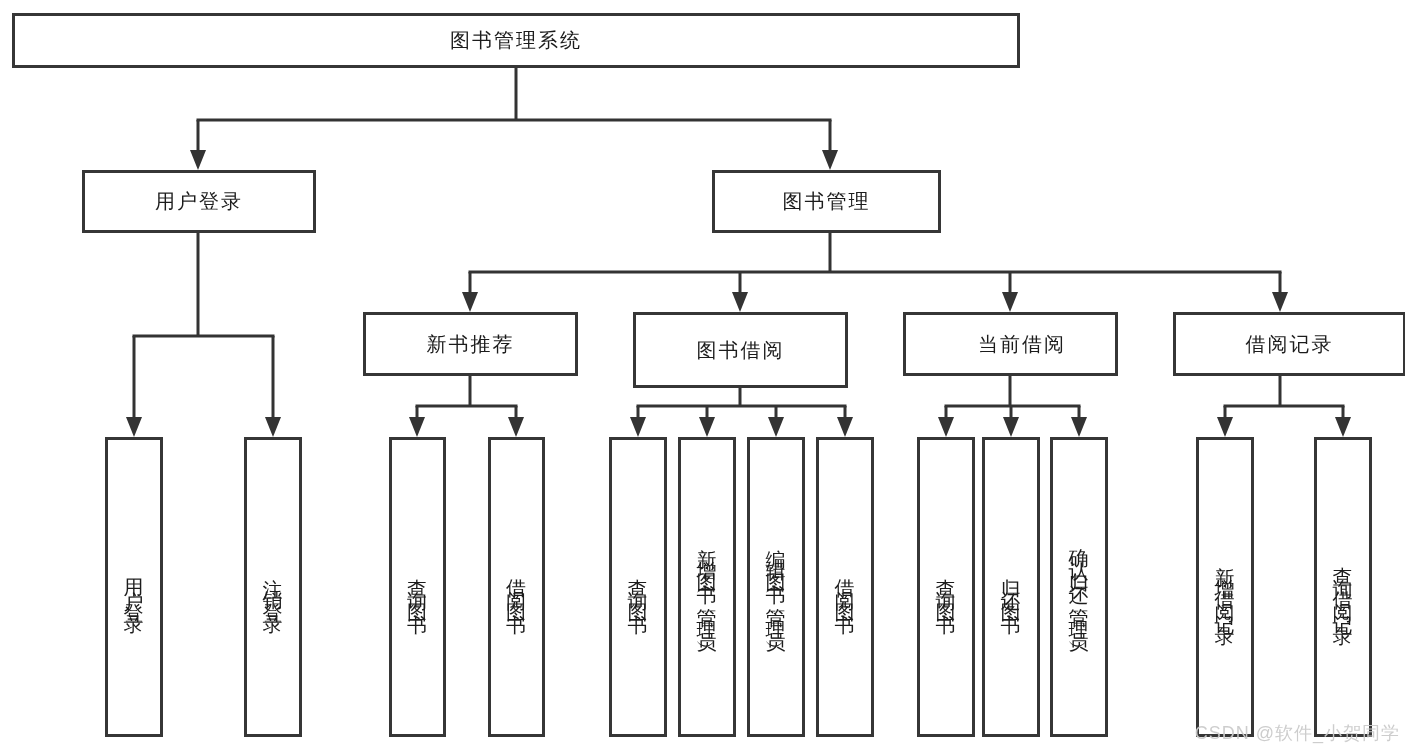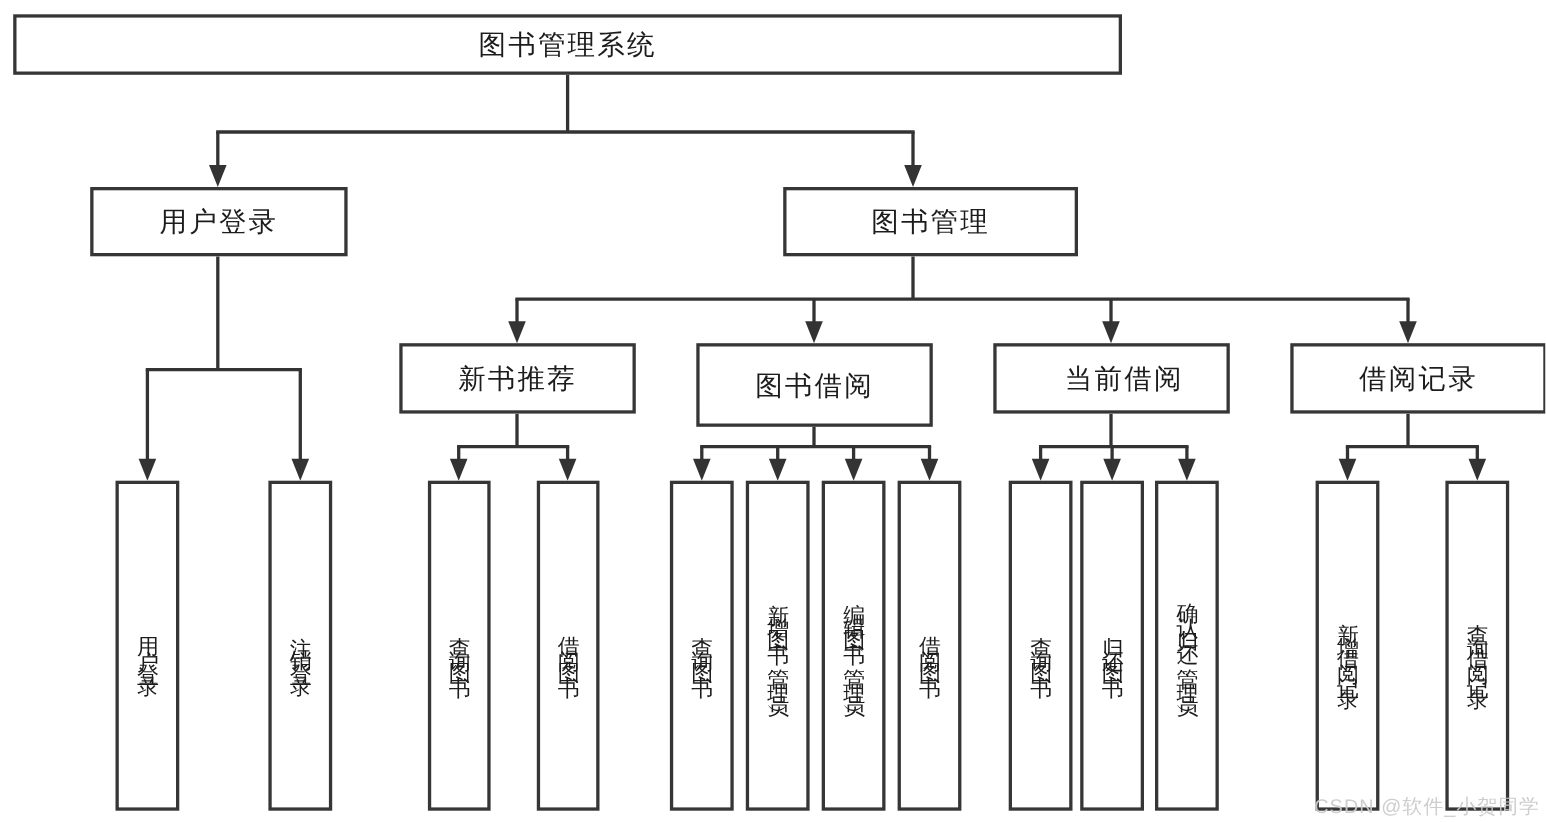--- a/index.html
+++ b/index.html
@@ -6,21 +6,21 @@
   .stage{
     position:relative;width:1405px;height:747px;background:#ffffff;
     font-family:"Liberation Sans","DejaVu Sans",sans-serif;overflow:hidden;
   }
   svg.wires{position:absolute;left:0;top:0;z-index:1;}
   .box{
     position:absolute;box-sizing:border-box;background:#ffffff;
     border:3px solid #363636;display:flex;align-items:center;justify-content:center;
     color:#1c1c1c;z-index:2;
   }
-  .box .lbl{font-size:25px;letter-spacing:2px;white-space:nowrap;}
+  .box .lbl{font-size:20px;letter-spacing:2px;white-space:nowrap;}
   .box.v .lbl{
     writing-mode:vertical-rl;text-orientation:mixed;
     font-size:20px;letter-spacing:12px;line-height:1;white-space:normal;
   }
   .watermark{
     position:absolute;right:5px;bottom:2px;z-index:5;
     font-size:18px;color:#cbcbcb;letter-spacing:1px;opacity:.95;
   }
 </style>
 </head>
@@ -83,21 +83,21 @@
       <polygon points="1343,437 1335,417 1351,417" fill="#333333"></polygon>
     </svg>
 
   <div class="box h" style="left:12px;top:13px;width:1008px;height:55px;">
     <span class="lbl">图书管理系统</span>
   </div>
 
   <div class="box h" style="left:82px;top:170px;width:234px;height:63px;">
     <span class="lbl">用户登录</span>
   </div>
-  <div class="box h" style="left:712px;top:170px;width:268px;height:63px;">
+  <div class="box h" style="left:712px;top:170px;width:229px;height:63px;">
     <span class="lbl">图书管理</span>
   </div>
 
   <div class="box h" style="left:363px;top:312px;width:215px;height:64px;">
     <span class="lbl">新书推荐</span>
   </div>
   <div class="box h" style="left:633px;top:312px;width:215px;height:76px;">
     <span class="lbl">图书借阅</span>
   </div>
   <div class="box h" style="left:903px;top:312px;width:215px;height:64px;padding-left:23px;">

